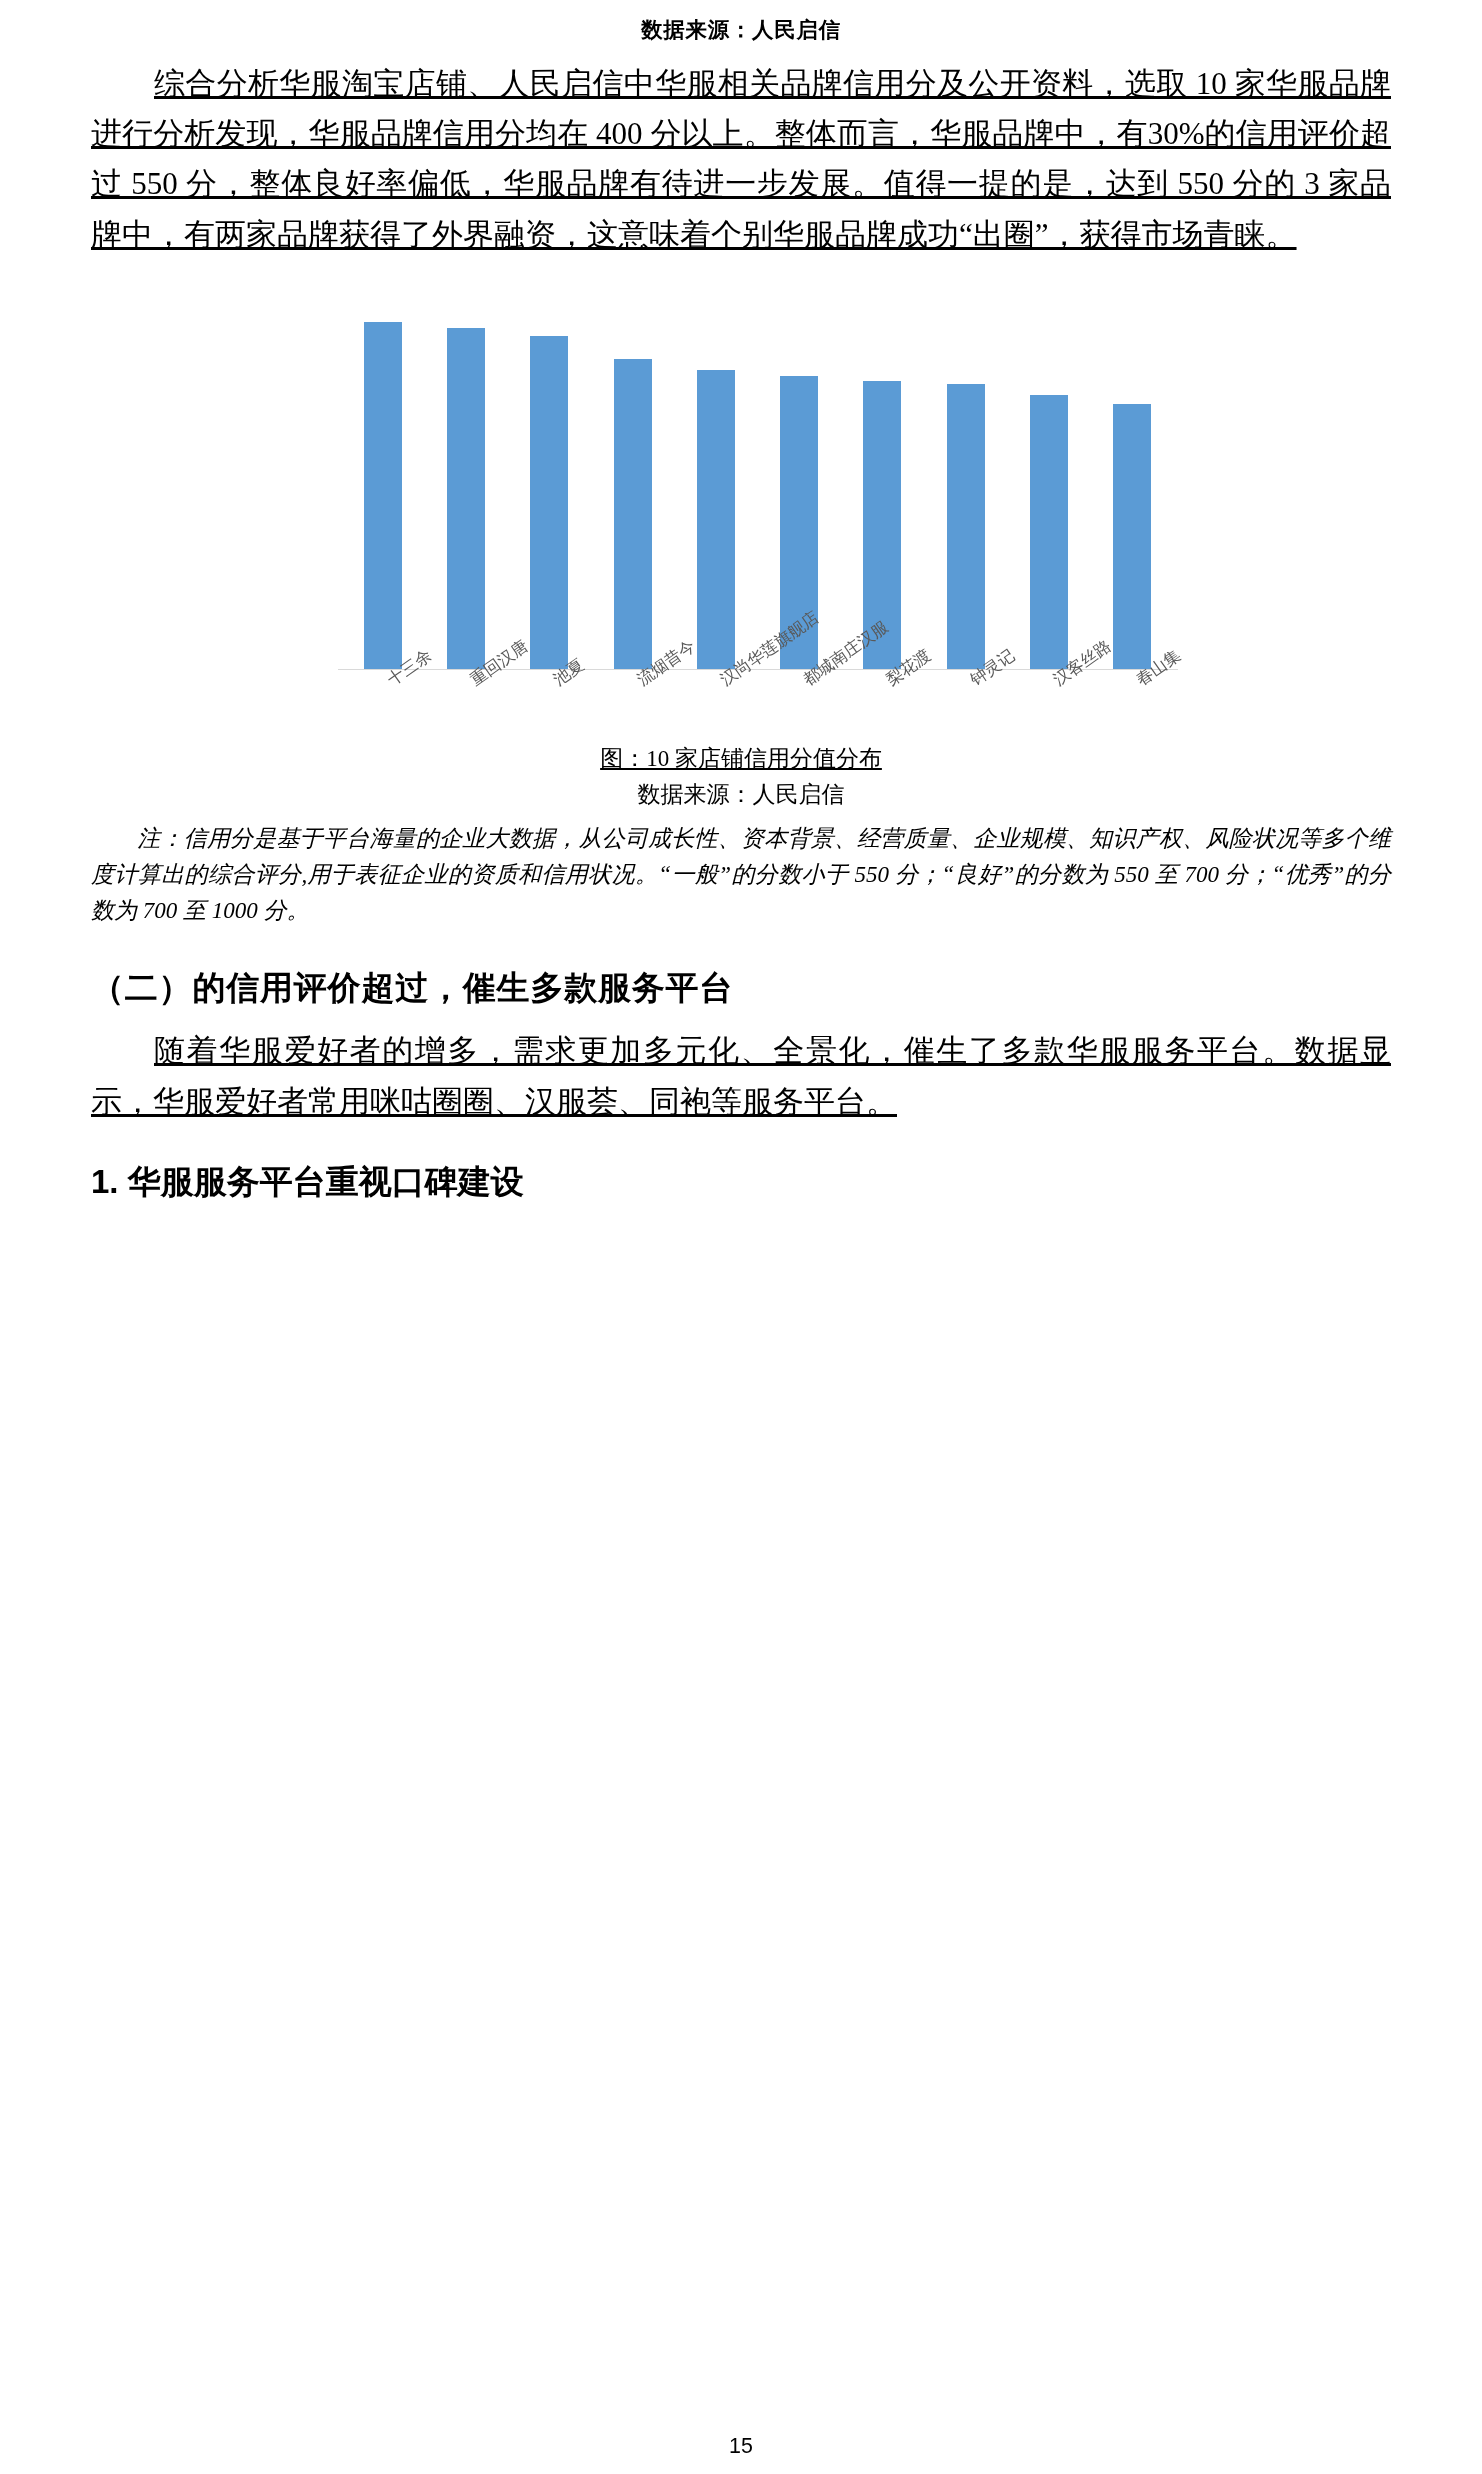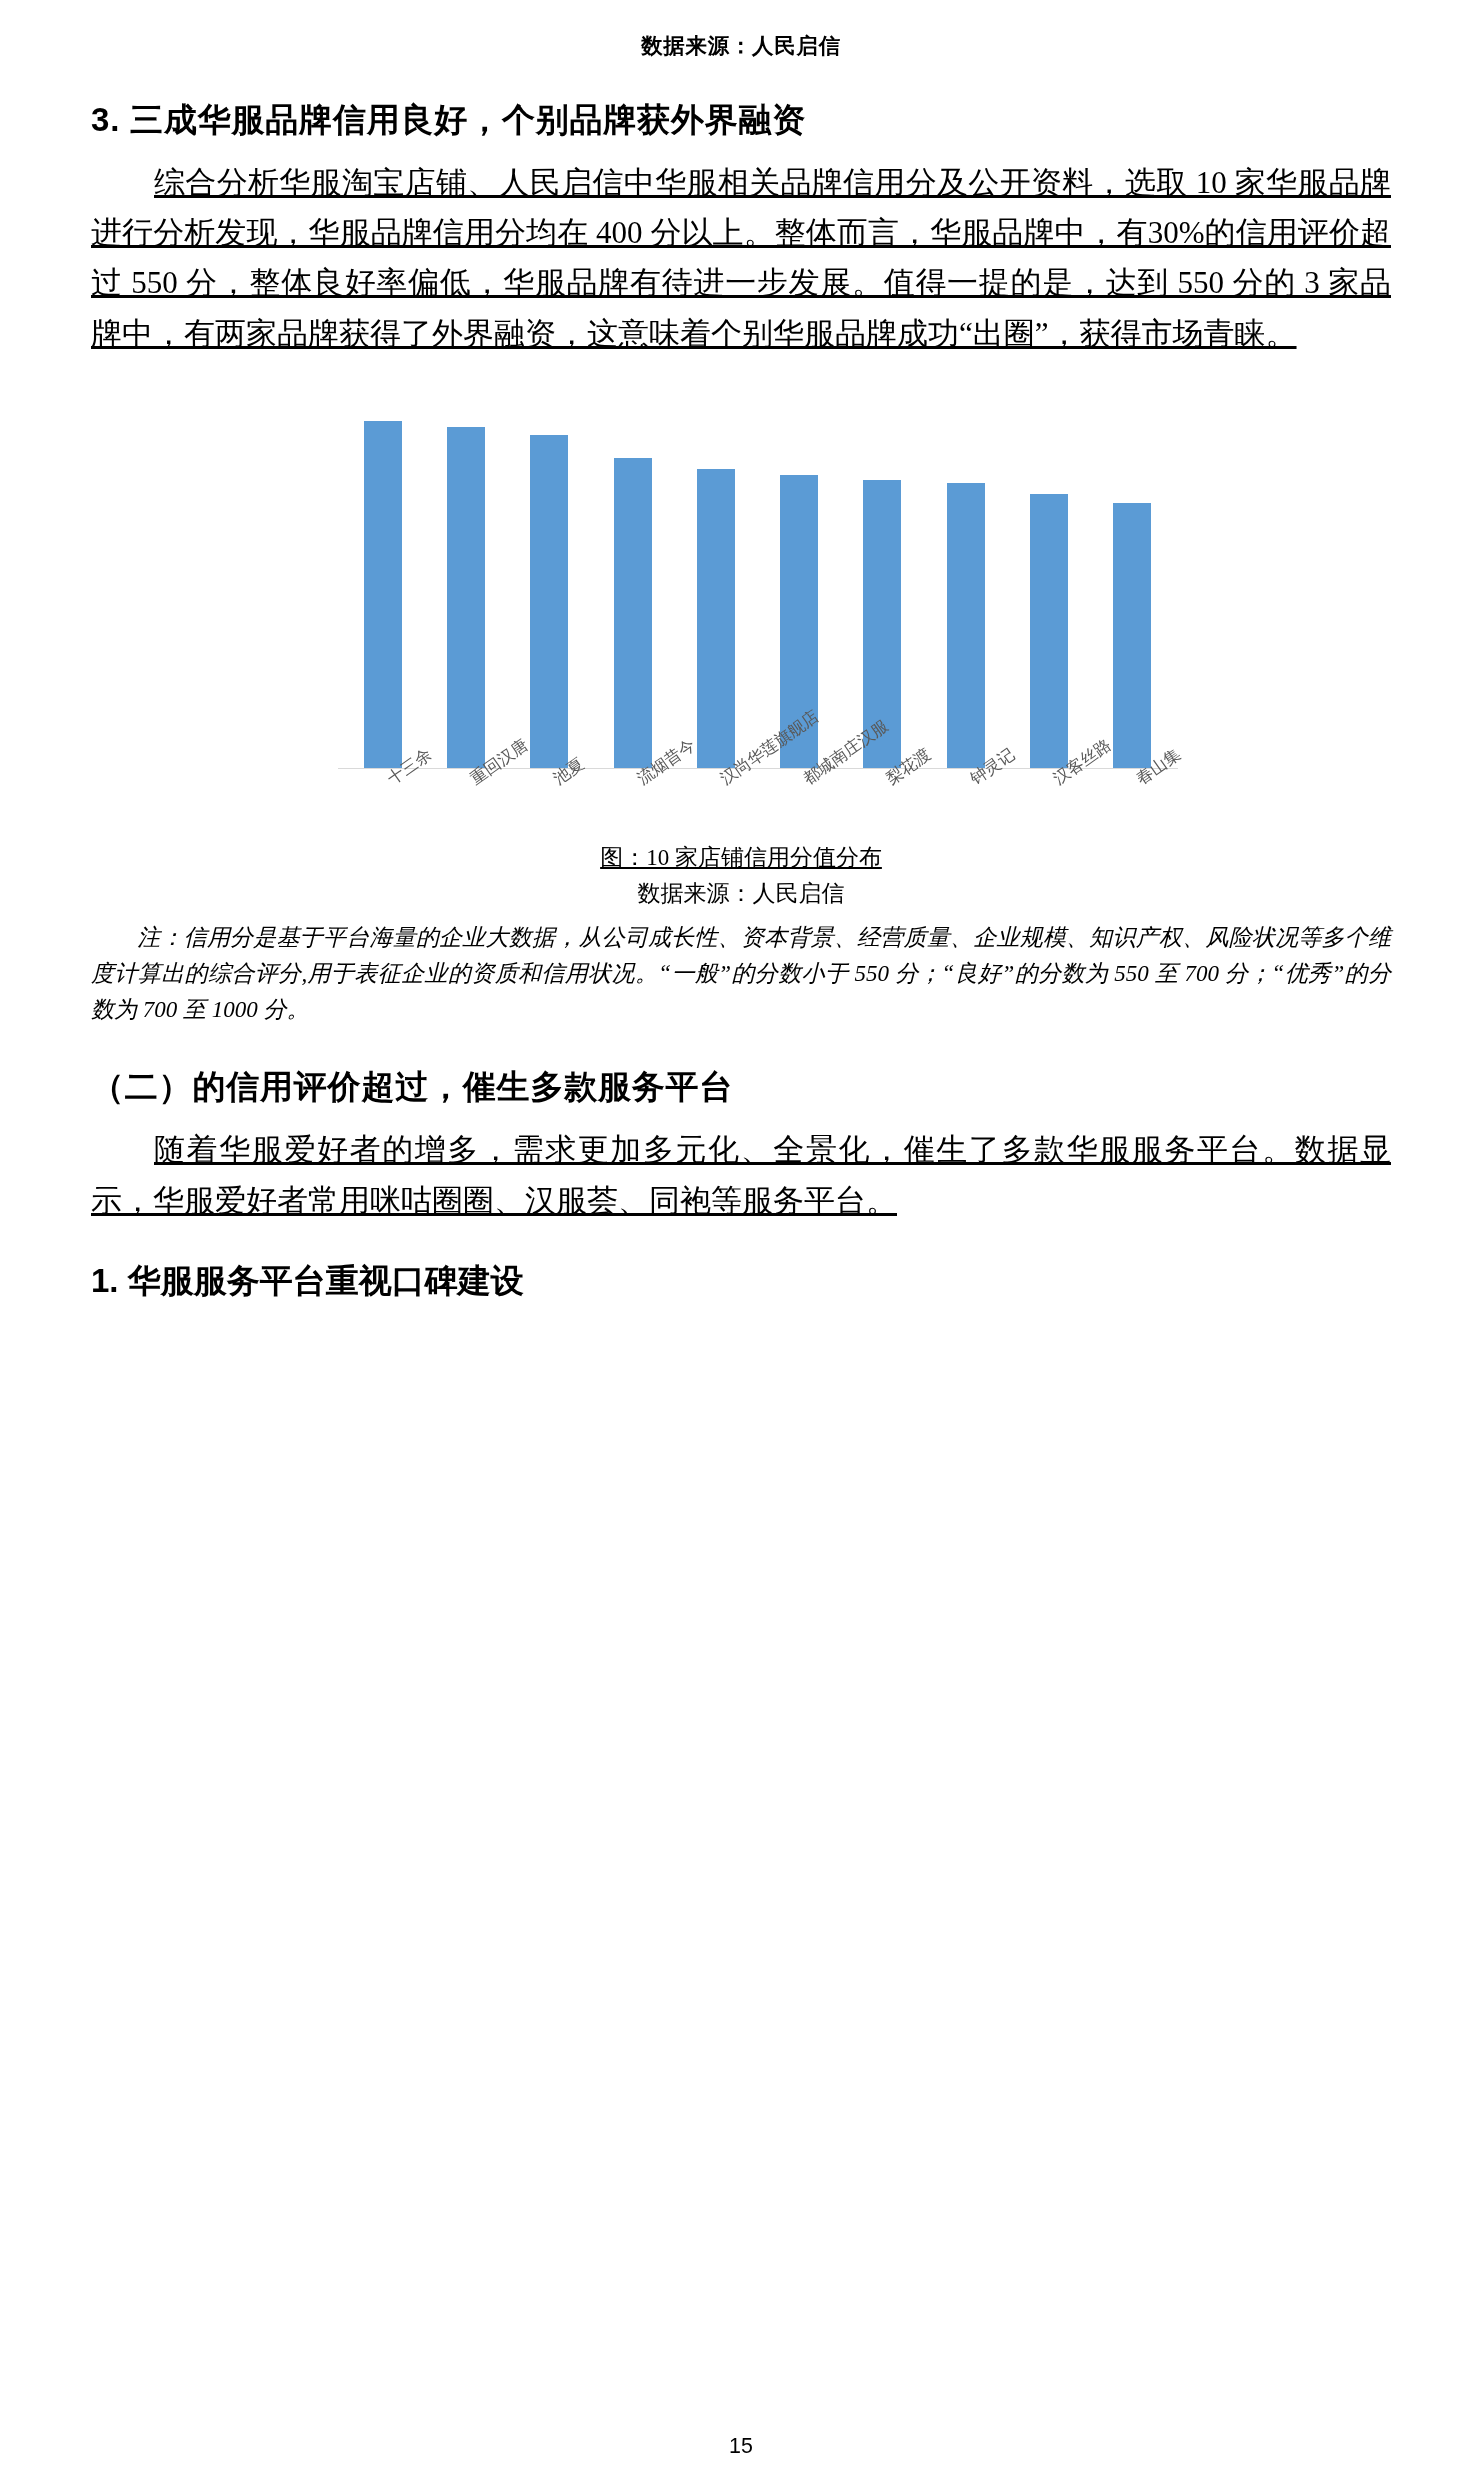--- a/index.html
+++ b/index.html
@@ -11,21 +11,21 @@
     width: 1482px;
     min-height: 2475px;
     font-family: "Liberation Serif", "DejaVu Serif", serif;
     color: #000000;
   }
   .page {
     position: relative;
     width: 1482px;
     min-height: 2475px;
     box-sizing: border-box;
-    padding: 16px 91px 0 91px;
+    padding: 0 91px 0 91px;
   }
   .source-top {
     text-align: center;
     font-size: 21.4px;
     font-family: "Liberation Sans", sans-serif;
     font-weight: bold;
     letter-spacing: 0.8px;
     padding-top: 15px;
     color: #000;
   }
@@ -147,21 +147,20 @@
     font-family: "Liberation Sans", sans-serif;
   }
 </style>
 </head>
 <body>
 
 <div class="page">
 
   <div class="source-top">数据来源：人民启信</div>
 
-  <h2 class="heading">3. 三成华服品牌信用良好，个别品牌获外界融资</h2>
 
   <p class="body-par">综合分析华服淘宝店铺、人民启信中华服相关品牌信用分及公开资料，选取 10 家华服品牌进行分析发现，华服品牌信用分均在 400 分以上。整体而言，华服品牌中，有30%的信用评价超过 550 分，整体良好率偏低，华服品牌有待进一步发展。值得一提的是，达到 550 分的 3 家品牌中，有两家品牌获得了外界融资，这意味着个别华服品牌成功“出圈”，获得市场青睐。</p>
 
   <div class="chart-block">
     <div class="chart-area">
       <div class="bars">
         <div class="bar-slot">
             <div class="bar" style="height: 93.9394%; background: rgb(91, 155, 213);"></div>
           </div>
         <div class="bar-slot">

